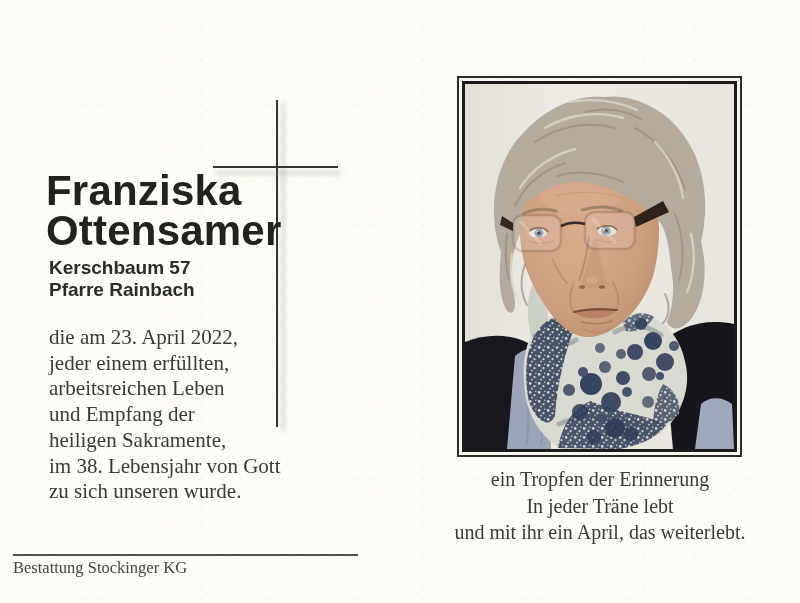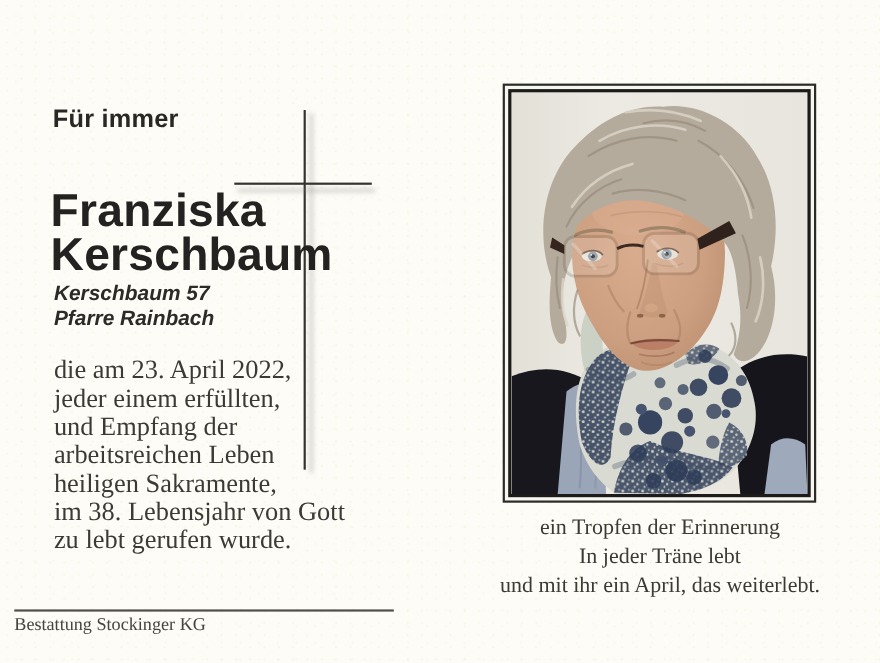--- a/index.html
+++ b/index.html
@@ -15,22 +15,22 @@
     background-position:0 0, 6px 7px;
     font-family:"Liberation Sans", sans-serif;
     color:#2d2c29;
     overflow:hidden;
   }
   .abs{position:absolute;}
 
   
   .intro{left:48px;top:95px;font-size:23px;line-height:25px;font-weight:bold;color:#292825;letter-spacing:0.2px;}
   .name{left:46px;top:171px;font-size:42px;line-height:40px;font-weight:bold;color:#232220;letter-spacing:0.2px;}
-  .address{left:49px;top:257px;font-size:19px;line-height:21.5px;font-weight:bold;font-style:italic;color:#2c2b28;}
-  .obituary{left:49px;top:325px;font-size:24px;line-height:25.7px;font-family:"Liberation Serif", serif;color:#3b3a35;}
+  .address{left:49px;top:257px;font-size:19px;line-height:21.5px;font-weight:bold;color:#2c2b28;}
+  .obituary{left:49px;top:325px;font-size:21px;line-height:25.7px;font-family:"Liberation Serif", serif;color:#3b3a35;}
   .rule{left:13px;top:554px;width:345px;height:2px;background:#504f4a;}
   .funeral{left:13px;top:558px;width:345px;text-align:left;font-size:16.5px;font-family:"Liberation Serif", serif;color:#45443f;}
 
   
   .cross-v{left:276px;top:100px;width:2px;height:327px;background:#34332f;
            box-shadow:6px 3px 5px rgba(125,125,122,0.55);}
   .cross-h{left:213px;top:166px;width:125px;height:2px;background:#34332f;
            box-shadow:3px 6px 5px rgba(125,125,122,0.55);}
 
   
@@ -53,44 +53,43 @@
   .caption{left:428px;top:466px;width:344px;text-align:center;
            font-size:20px;line-height:26.5px;
            font-family:"Liberation Serif", serif;color:#3b3a35;}
 </style>
 </head>
 <body>
 
 <div class="card">
 
   <div class="abs intro">
-    <div>Für immer</div>
   </div>
 
   <div class="abs cross-v"></div>
   <div class="abs cross-h"></div>
 
   <div class="abs name">
     <div>Franziska</div>
-    <div>Kerschbaum</div>
+    <div>Ottensamer</div>
   </div>
 
   <div class="abs address">
     <div>Kerschbaum 57</div>
     <div>Pfarre Rainbach</div>
   </div>
 
   <div class="abs obituary">
     <div>die am 23. April 2022,</div>
     <div>jeder einem erfüllten,</div>
+    <div>arbeitsreichen Leben</div>
     <div>und Empfang der</div>
-    <div>arbeitsreichen Leben</div>
     <div>heiligen Sakramente,</div>
     <div>im 38. Lebensjahr von Gott</div>
-    <div>zu lebt gerufen wurde.</div>
+    <div>zu sich unseren wurde.</div>
   </div>
 
   <div class="abs rule"></div>
   <div class="abs funeral">Bestattung Stockinger KG</div>
 
   <div class="abs photo-frame">
     <div class="photo-inner" role="img" aria-label="Porträt einer älteren Frau mit Brille und blau-weißem Tuch">
       <svg viewBox="0 0 269 365" preserveAspectRatio="none">
         <defs>
           <linearGradient id="bgGrad" x1="0" y1="0" x2="1" y2="0">

